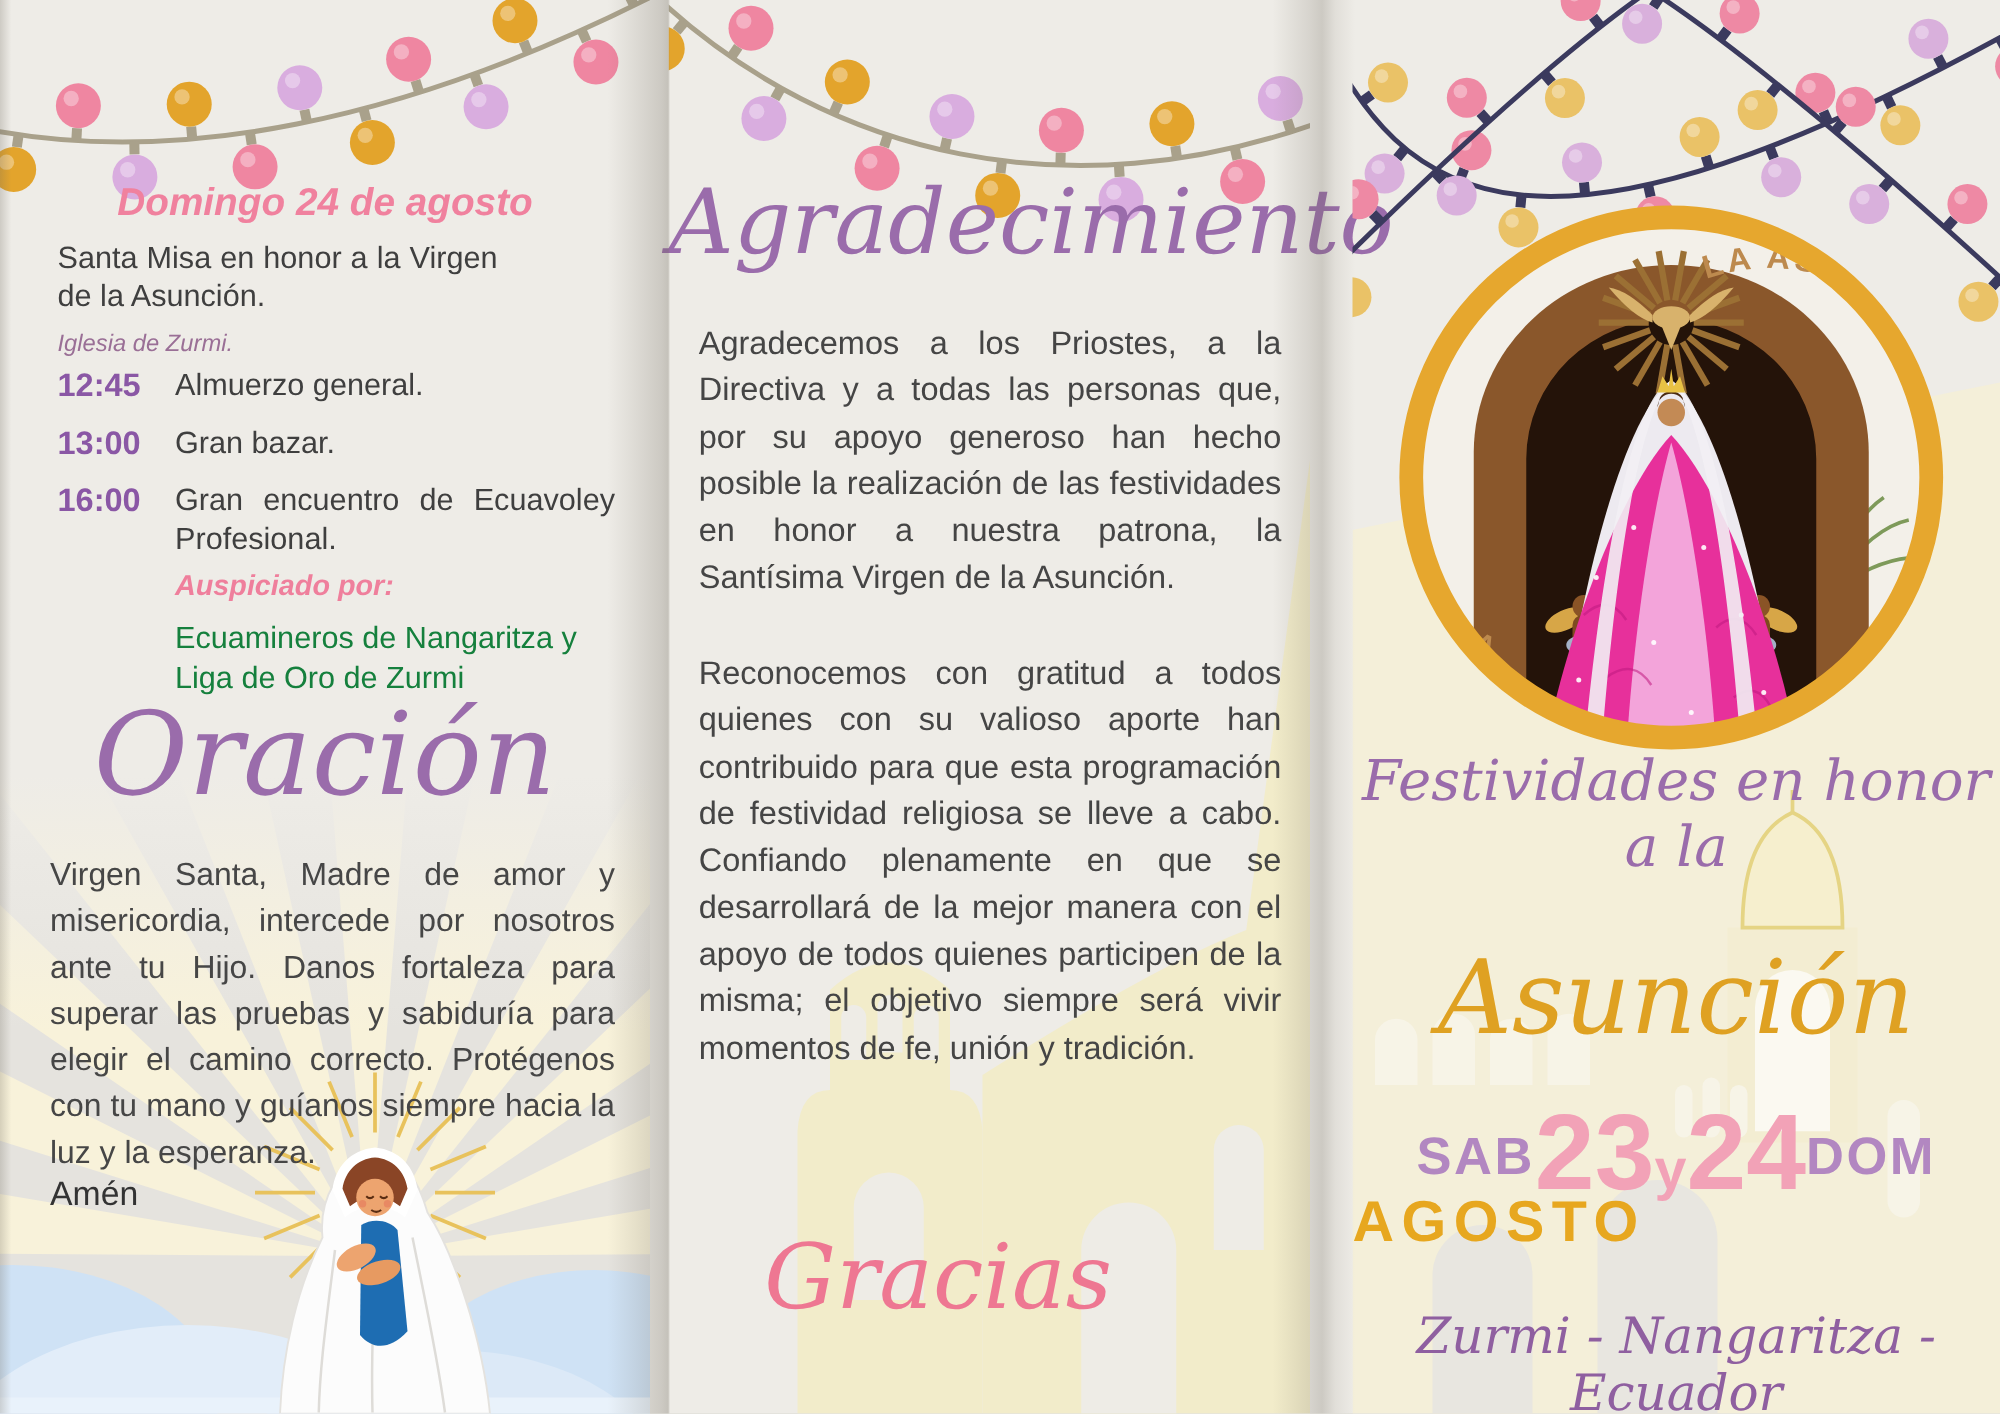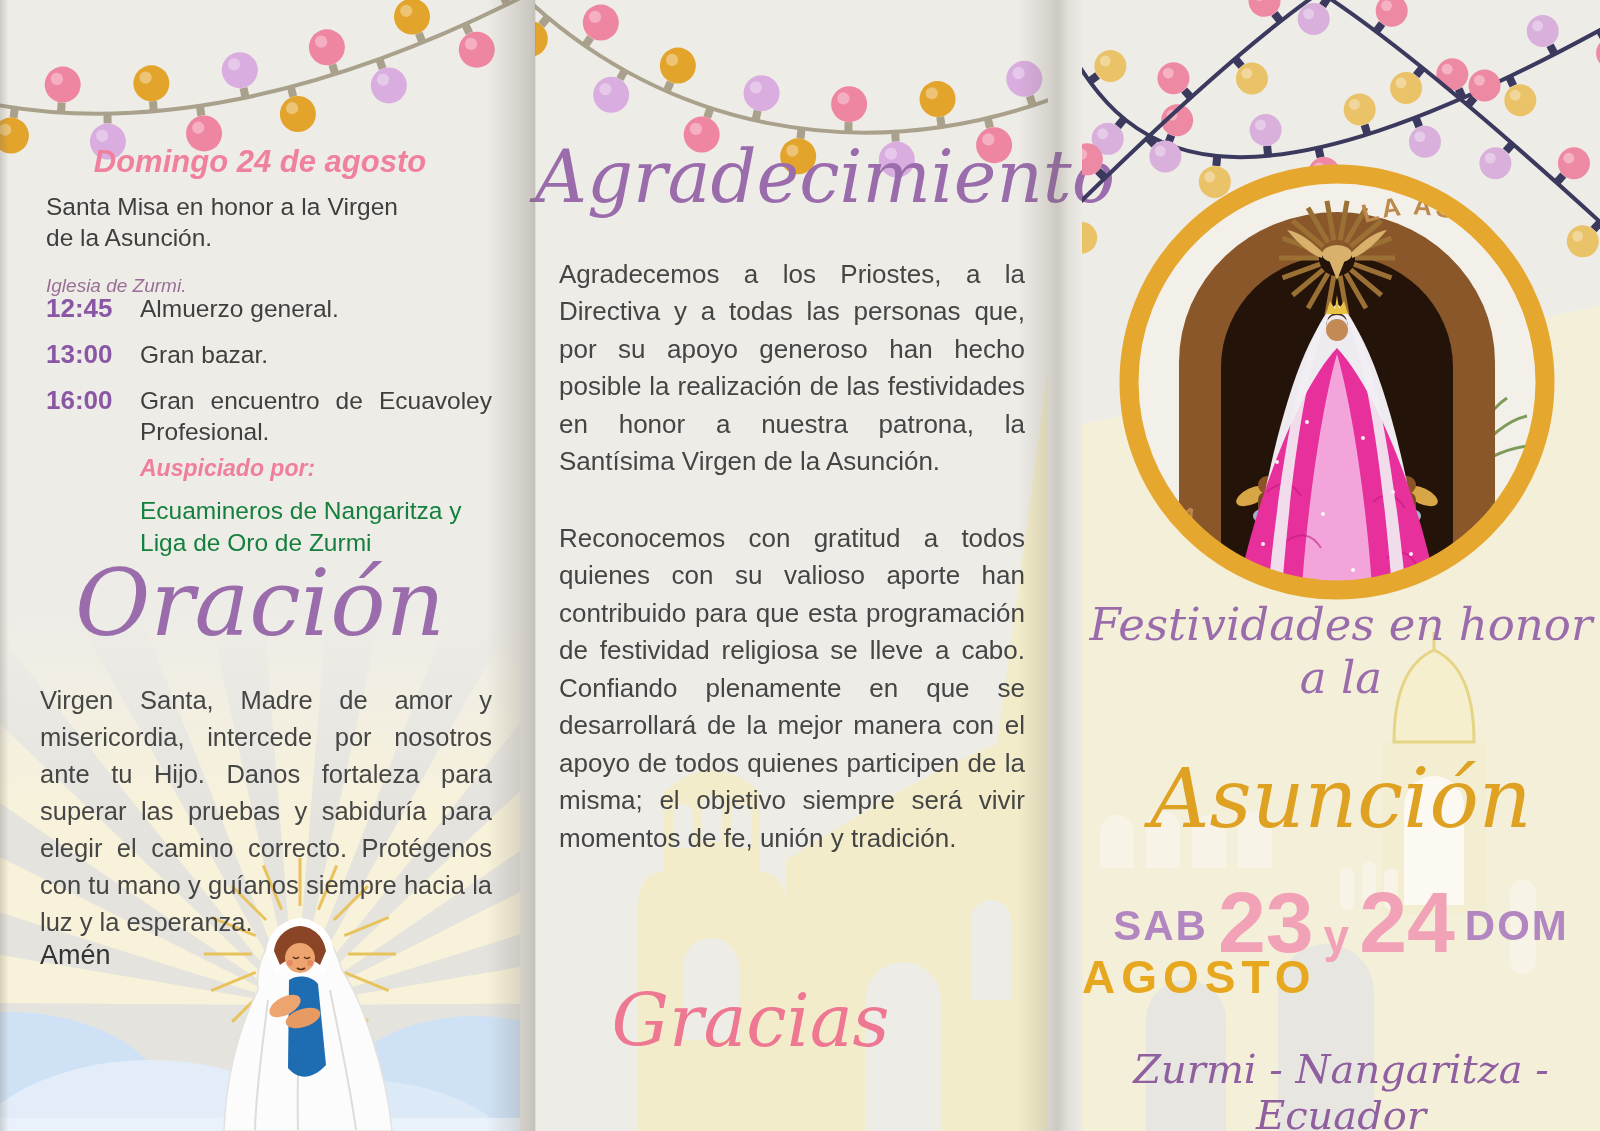--- a/index.html
+++ b/index.html
@@ -10,38 +10,38 @@
   #panel-mid{left:535px;width:513px;}
   #panel-right{left:1082px;width:518px;}
   .abs{position:absolute;}
   svg.layer{position:absolute;display:block;}
   
   .domingo{left:30px;top:144px;width:460px;text-align:center;font-size:31px;font-weight:bold;
            font-style:italic;color:#f0819e;}
   .sched-row{position:absolute;left:46px;width:450px;display:flex;gap:8px;}
   .time{flex:0 0 86px;font-weight:bold;font-size:26px;color:#8a57a5;}
   .stext{width:352px;font-size:24.5px;line-height:1.28;text-align:justify;color:#3f3f3f;}
-  .note{font-size:19px;font-style:italic;color:#9a6f96;margin-top:20px;text-align:left;}
+  .note{font-size:19px;font-style:italic;color:#9a6f96;margin-top:10px;text-align:left;}
   .sponsor-label{font-size:23px;font-style:italic;font-weight:bold;color:#ef7f9c;margin-top:6px;text-align:left;}
   .sponsor{font-size:24.5px;color:#15803d;margin-top:12px;text-align:left;}
   .script{font-family:"DejaVu Serif",serif;font-style:italic;}
   .oracion{left:0;top:556px;width:520px;text-align:center;font-size:92px;line-height:1.05;color:#9a6cab;}
   .prayer{left:40px;top:682px;width:452px;font-size:25.5px;line-height:1.45;text-align:justify;color:#464646;}
   .amen{left:40px;top:940px;font-size:27px;color:#333;}
   
   .agrad{left:0;top:138px;width:513px;text-align:center;font-size:72px;line-height:1.1;color:#9a6cab;}
   .mpar{left:24px;width:466px;font-size:26px;line-height:1.44;text-align:justify;color:#454545;}
   #p1{top:256px;} #p2{top:520px;}
   .slogan{left:0;top:903px;width:513px;text-align:center;font-size:28px;font-weight:bold;color:#1c1c1a;}
   .gracias{left:0;top:985px;width:431px;text-align:center;font-size:72px;line-height:1;color:#ee7792;}
   
   .subtitle{left:0;top:598px;width:518px;text-align:center;font-size:45px;color:#9a6cab;}
   .title1{left:0;top:652px;width:518px;text-align:center;font-size:82px;line-height:1;color:#dfa122;}
   .title2{left:0;top:758px;width:518px;text-align:center;font-size:82px;line-height:1;color:#dfa122;}
-  .daterow{left:0;top:884px;width:518px;display:flex;justify-content:center;align-items:baseline;gap:10px;}
+  .daterow{left:0;top:884px;width:518px;display:flex;justify-content:center;align-items:baseline;gap:0;}
   .sab,.dom{font-size:42px;font-weight:bold;color:#b287c1;letter-spacing:2px;transform:translateY(-12px);}
   .bignum{font-size:86px;font-weight:bold;color:#f2a2b7;line-height:.9;}
   .conj{font-size:46px;font-weight:bold;color:#f2a2b7;}
   .month{left:0;top:950px;width:518px;text-align:left;font-size:46px;font-weight:bold;color:#e7a71f;letter-spacing:6px;}
   .location{left:0;top:1046px;width:518px;text-align:center;font-size:40px;color:#8f5fa0;}
   
   .fold{top:0;height:1131px;z-index:40;pointer-events:none;}
   #fold1{left:486px;width:50px;background:linear-gradient(90deg,rgba(110,104,92,0) 0%,
         rgba(110,104,92,.10) 35%,rgba(110,104,92,.26) 86%,rgba(110,104,92,.32) 97%,rgba(110,104,92,0) 100%);}
   #fold2{left:1018px;width:66px;background:linear-gradient(90deg,rgba(110,104,92,0) 0%,

